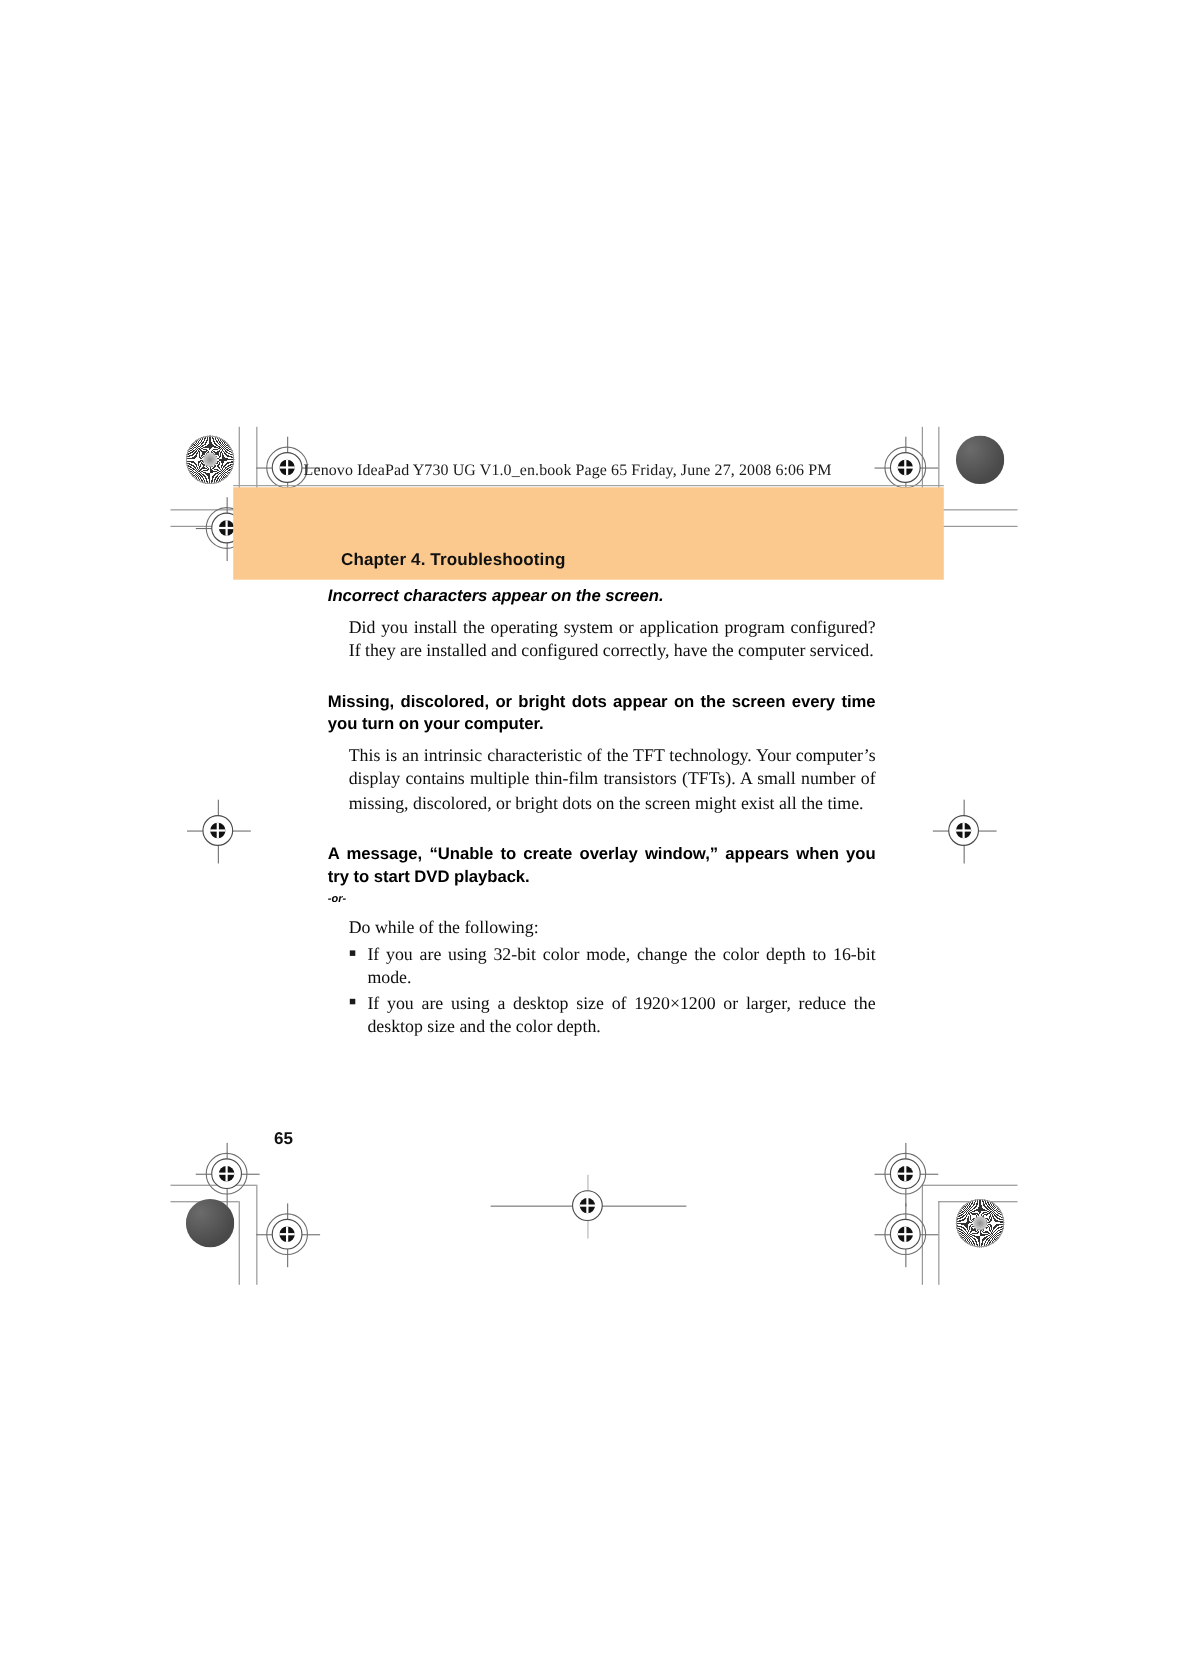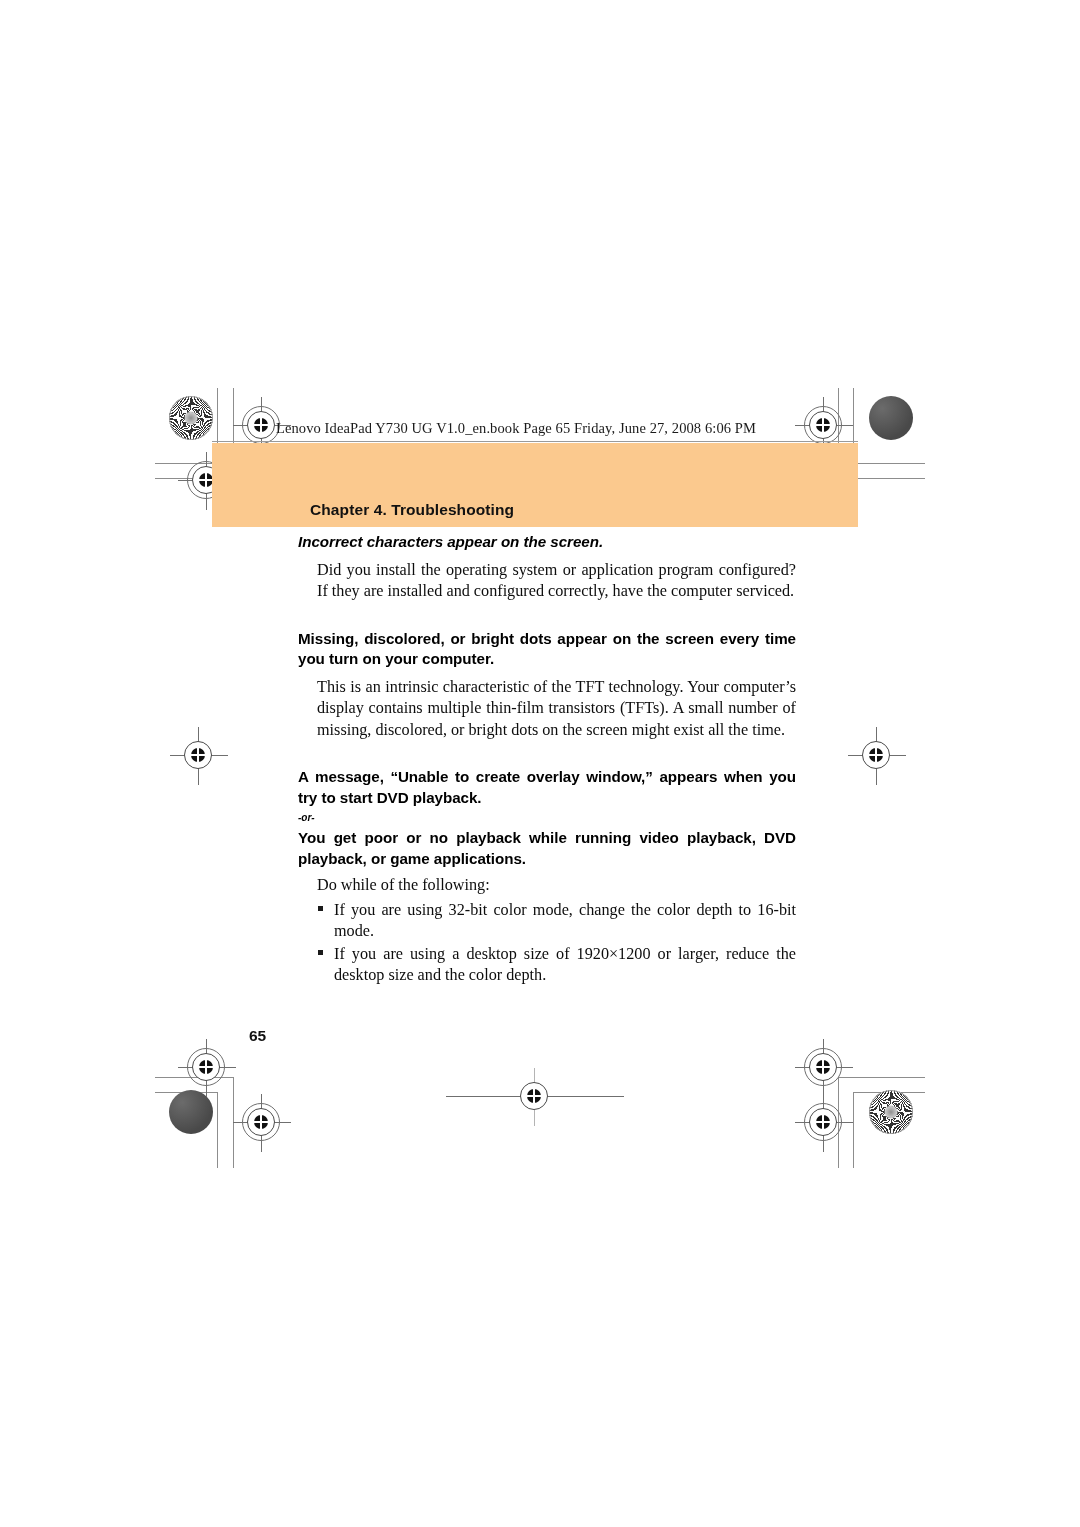--- a/index.html
+++ b/index.html
@@ -360,21 +360,20 @@
     </div>
 
     <div>
       <p class="q-head spaced">Missing, discolored, or bright dots appear on the screen every time you turn on your computer.</p>
       <p class="body-p">This is an intrinsic characteristic of the TFT technology. Your computer’s display contains multiple thin-film transistors (TFTs). A small number of missing, discolored, or bright dots on the screen might exist all the time.</p>
     </div>
 
     <div>
       <p class="q-head spaced">A message, “Unable to create overlay window,” appears when you try to start DVD playback.</p>
       <p class="or-label">-or-</p>
-      <p class="q-head">You get poor or no playback while running video playback, DVD playback, or game applications.</p>
       <p class="body-p tight">Do while of the following:</p>
       <ul class="bullets">
         <li>
           <span class="bullet-mark"></span>
           <span>If you are using 32-bit color mode, change the color depth to 16-bit mode.</span>
         </li>
         <li>
           <span class="bullet-mark"></span>
           <span>If you are using a desktop size of 1920×1200 or larger, reduce the desktop size and the color depth.</span>
         </li>

